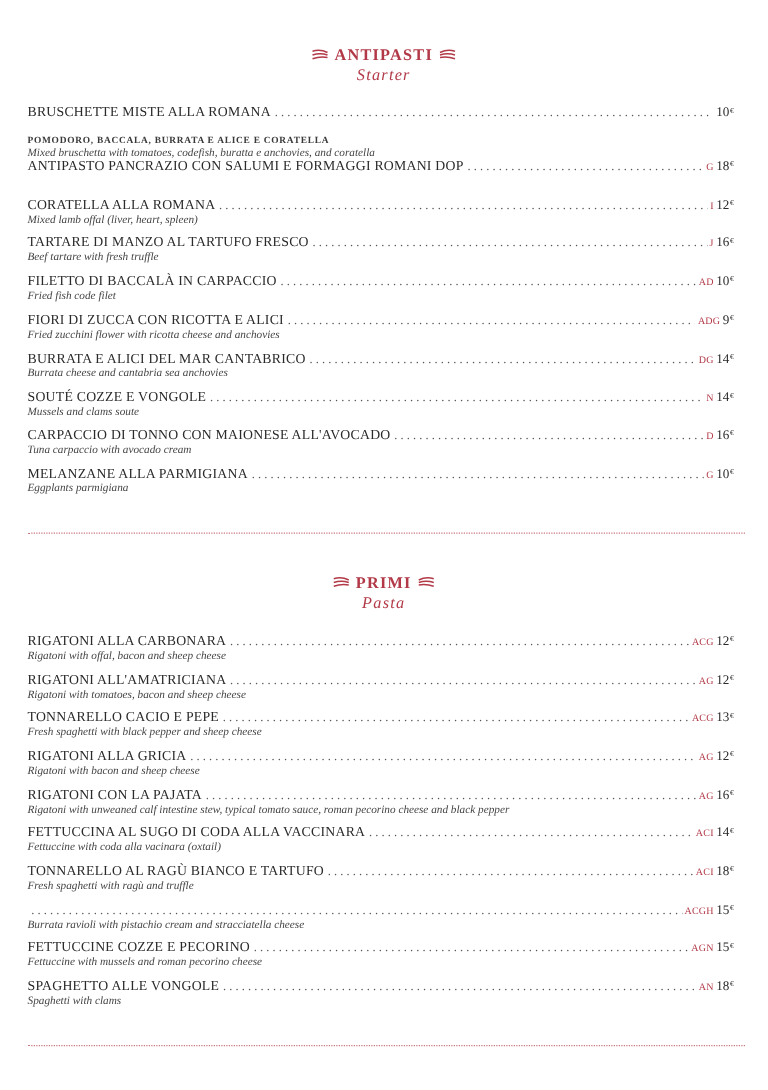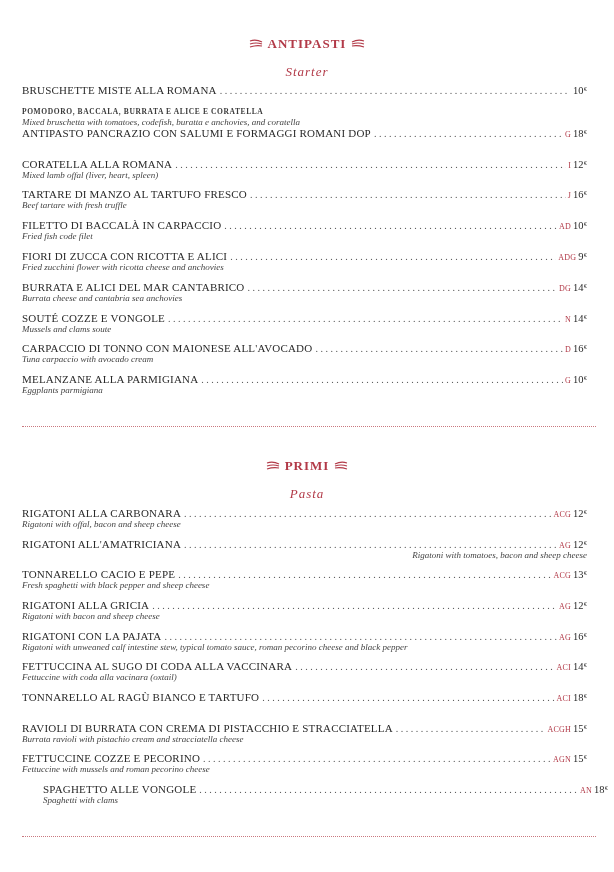--- a/index.html
+++ b/index.html
@@ -41,21 +41,21 @@
       display: inline-block;
       width: 14px;
       height: 10px;
     }
     .ornament svg { display: block; }
     .section-subtitle {
       font-style: italic;
       font-size: 13px;
       letter-spacing: 1px;
       line-height: 16px;
-      margin-top: 12px;
+      margin-top: 0;
     }
     .items {
       position: absolute;
       left: 22px;
       width: 565px;
     }
     .item {
       position: absolute;
       left: 0;
       width: 565px;
@@ -295,21 +295,21 @@
 <div class="items" style="top:0;">
   <div class="item" style="top:505px;">
     <div class="item-row">
       <span class="item-name">RIGATONI ALLA CARBONARA</span>
       <span class="leader"></span>
       <span class="allergens">ACG</span>
       <span class="price"><span>12</span><sup>€</sup></span>
     </div>
     <div class="item-desc">Rigatoni with offal, bacon and sheep cheese</div>
   </div>
-  <div class="item" style="top:536px;text-align:right;">
+  <div class="item" style="top:536px;">
     <div class="item-row">
       <span class="item-name">RIGATONI ALL'AMATRICIANA</span>
       <span class="leader"></span>
       <span class="allergens">AG</span>
       <span class="price"><span>12</span><sup>€</sup></span>
     </div>
     <div class="item-desc">Rigatoni with tomatoes, bacon and sheep cheese</div>
   </div>
   <div class="item" style="top:566px;">
     <div class="item-row">
@@ -347,40 +347,40 @@
     </div>
     <div class="item-desc">Fettuccine with coda alla vacinara (oxtail)</div>
   </div>
   <div class="item" style="top:689px;">
     <div class="item-row">
       <span class="item-name">TONNARELLO AL RAGÙ BIANCO E TARTUFO</span>
       <span class="leader"></span>
       <span class="allergens">ACI</span>
       <span class="price"><span>18</span><sup>€</sup></span>
     </div>
+    <div class="item-desc">Fresh spaghetti with ragù and truffle</div>
   </div>
   <div class="item" style="top:720px;">
     <div class="item-row">
-      <span class="item-name">RAVIOLI DI BURRATA CON CREMA DI PISTACCHIO E STRACCIATELLA</span>
       <span class="leader"></span>
       <span class="allergens">ACGH</span>
       <span class="price"><span>15</span><sup>€</sup></span>
     </div>
     <div class="item-desc">Burrata ravioli with pistachio cream and stracciatella cheese</div>
   </div>
   <div class="item" style="top:750px;">
     <div class="item-row">
       <span class="item-name">FETTUCCINE COZZE E PECORINO</span>
       <span class="leader"></span>
       <span class="allergens">AGN</span>
       <span class="price"><span>15</span><sup>€</sup></span>
     </div>
     <div class="item-desc">Fettuccine with mussels and roman pecorino cheese</div>
   </div>
-  <div class="item" style="top:781px;margin-left:21px;">
+  <div class="item" style="top:781px;">
     <div class="item-row">
       <span class="item-name">SPAGHETTO ALLE VONGOLE</span>
       <span class="leader"></span>
       <span class="allergens">AN</span>
       <span class="price"><span>18</span><sup>€</sup></span>
     </div>
     <div class="item-desc">Spaghetti with clams</div>
   </div>
 </div>
 

